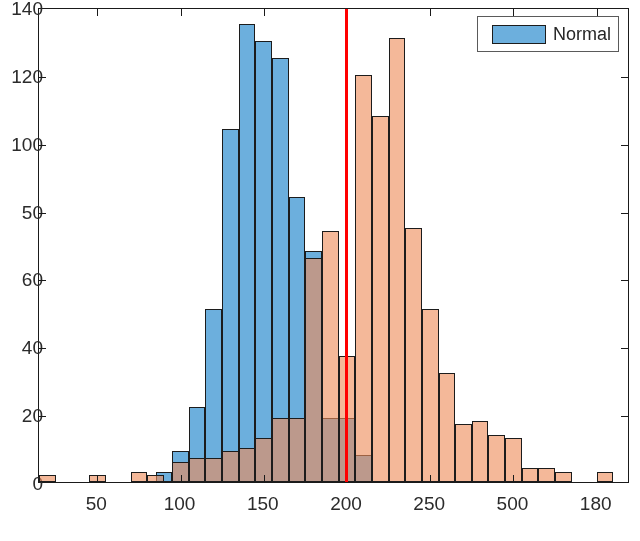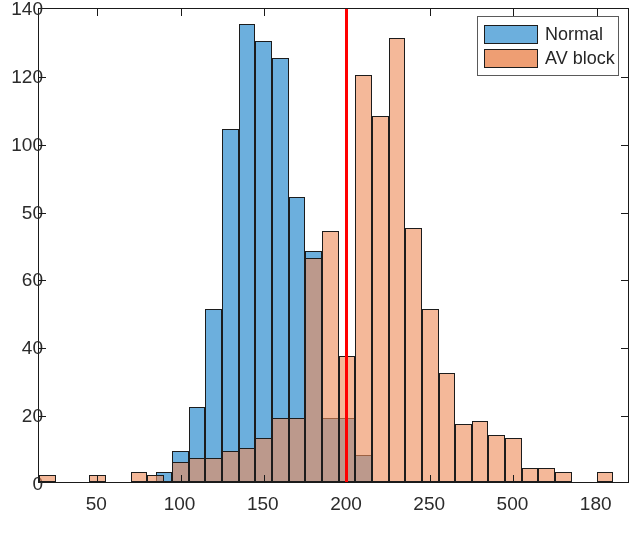--- a/index.html
+++ b/index.html
@@ -124,21 +124,21 @@
     text-align: center;
     font-size: 20px;
     color: #1f1f1f;
   }
   
   #legend {
     position: absolute;
     left: 477px;
     top: 16px;
     width: 142px;
-    padding: 5px 6px;
+    padding: 5px 14px;
     background: #ffffff;
     border: 1px solid #5a5a5a;
     box-sizing: border-box;
     z-index: 10;
   }
   .legend-row {
     display: flex;
     align-items: center;
     height: 24px;
   }
@@ -259,19 +259,15 @@
       <div class="xtl" style="left: 512.465px; top: 494px;">500</div>
       <div class="xtl" style="left: 595.704px; top: 494px;">180</div>
     </div>
 
 
   <div id="legend">
     <div class="legend-row">
       <span class="legend-swatch normal"></span>
       <span class="legend-label">Normal</span>
     </div>
-    <div class="legend-row">
-      <span class="legend-swatch avblock"></span>
-      <span class="legend-label">AV block</span>
-    </div>
   </div>
 
 </div>
 
 </body></html>

